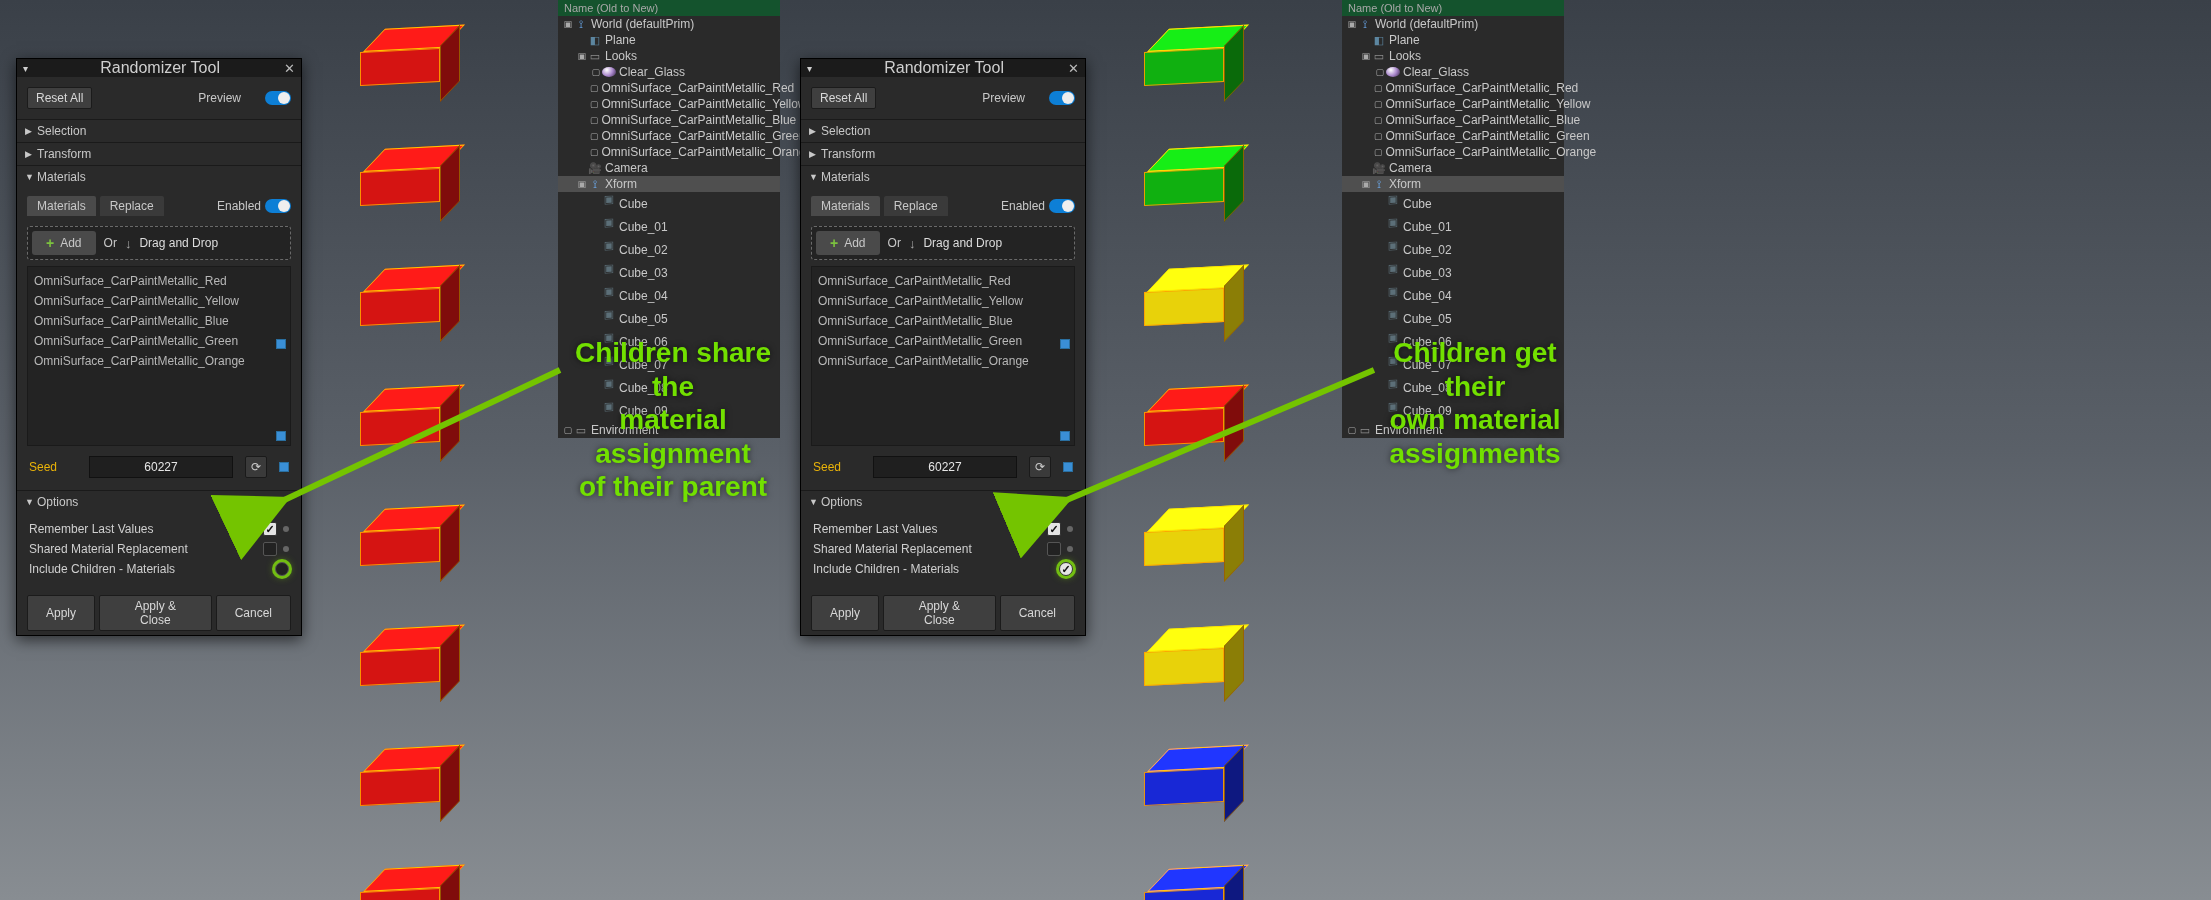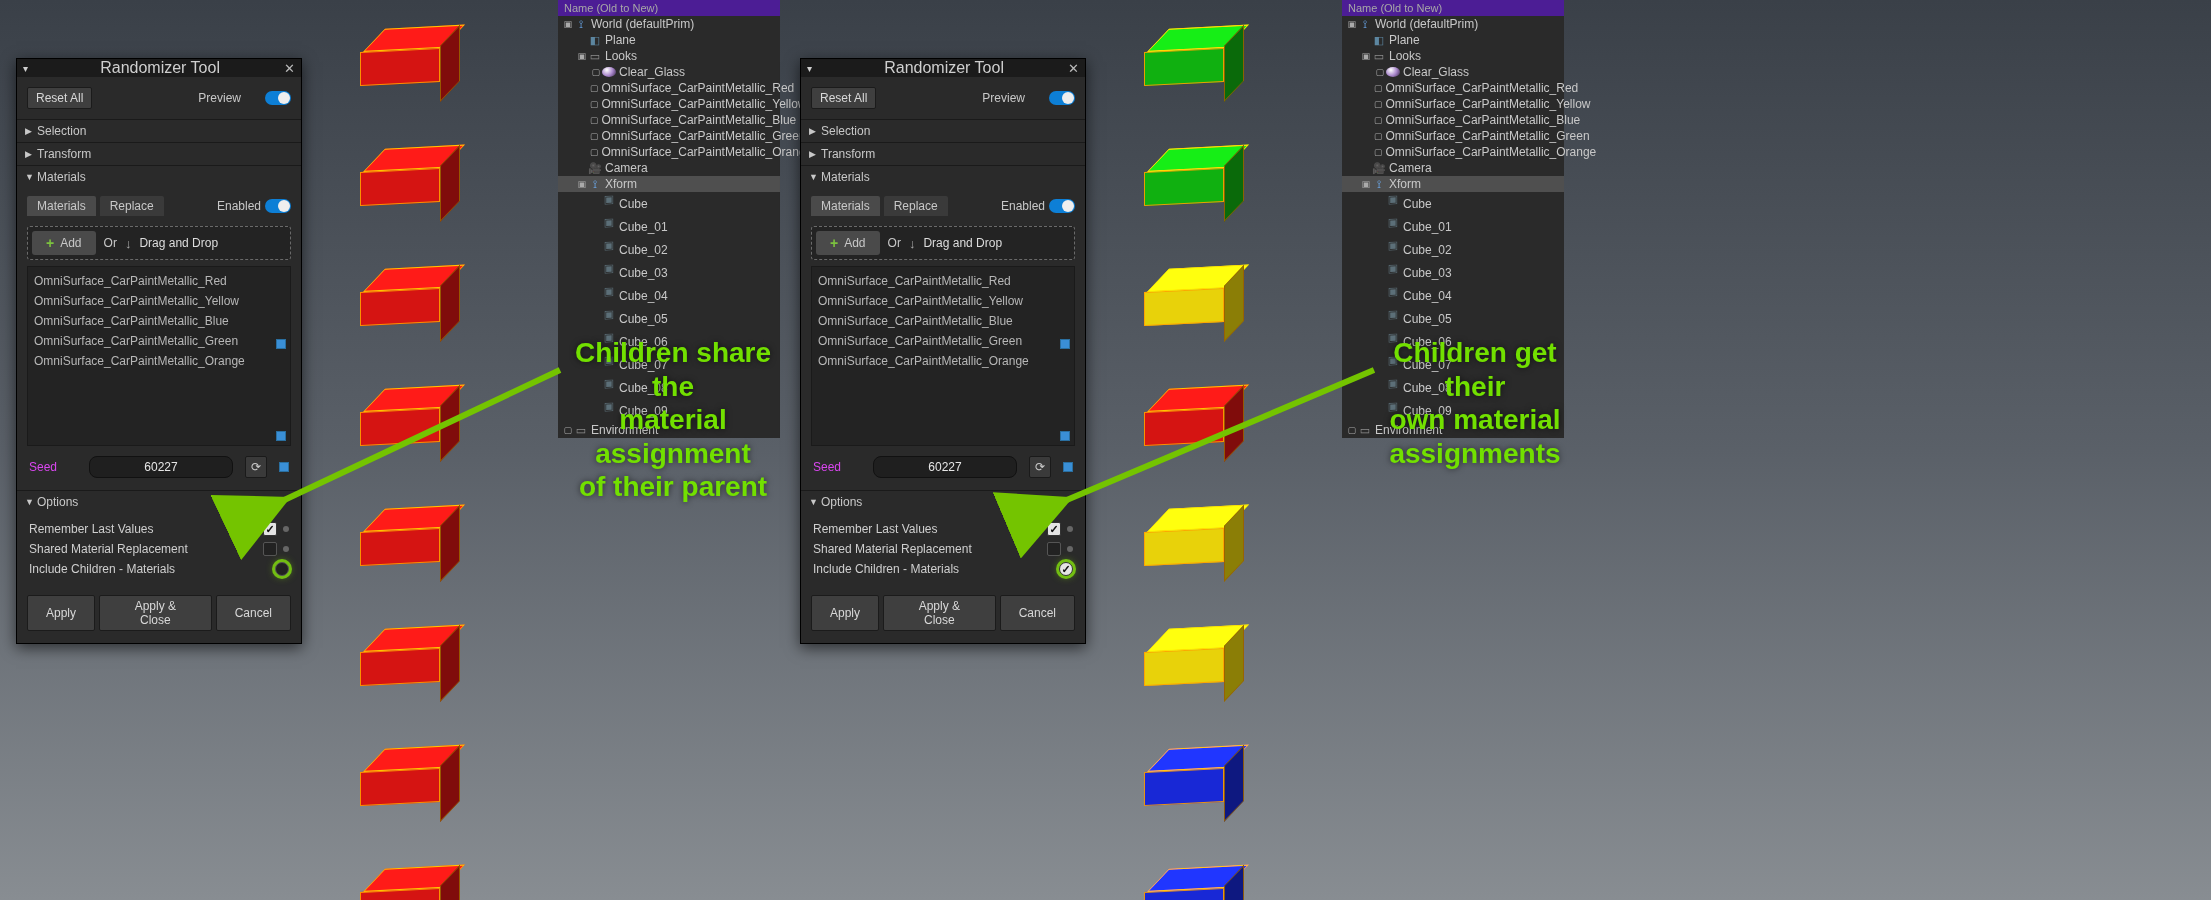--- a/index.html
+++ b/index.html
@@ -125,29 +125,29 @@
 .mat-list .sqmark {
   position: absolute; right: 4px;
   width: 10px; height: 10px; background: #3a8fd6; border: 1px solid #2a6fa0;
 }
 
 .seed-row {
   display: flex; align-items: center;
   padding: 10px 12px 12px 12px;
   gap: 12px;
 }
-.seed-row .lbl { width: 48px; color: #d946ef; }
+.seed-row .lbl { width: 48px; color: #eab308; }
 .seed-row .field {
   flex: 1;
   background: #1f1f1f;
   border: 1px solid #111;
   text-align: center;
   color: #e6e6e6;
   padding: 3px 0;
-  border-radius: 8px;
+  border-radius: 0;
 }
 .seed-row .refresh {
   width: 22px; height: 22px;
   background: #3a3a3a; border: 1px solid #1a1a1a;
   display: flex; align-items: center; justify-content: center;
   border-radius: 2px; cursor: pointer;
   font-size: 12px;
 }
 .seed-row .sq {
   width: 10px; height: 10px; background: #3a8fd6; border: 1px solid #2a6fa0;
@@ -170,35 +170,35 @@
   display: flex; align-items: center; justify-content: center;
   font-size: 11px; color: #111; font-weight: bold;
   cursor: pointer;
 }
 .cb.empty { background: #222; border: 1px solid #555; }
 .cb.highlight { box-shadow: 0 0 0 3px #72be12, 0 0 8px #72be12; border-radius: 8px; }
 .opt-dot { width: 6px; height: 6px; background: #666; border-radius: 50%; margin-left: 6px; }
 
 .btn-row {
   display: flex; gap: 4px;
-  padding: 8px 10px 12px 10px;
+  padding: 8px 10px 4px 10px;
   justify-content: flex-start;
 }
 .btn-row .btn { flex: 0 1 auto; padding: 3px 18px; }
 
 
 .tree {
   position: absolute;
   width: 222px;
   background: #2a2a2a;
   font-size: 12px;
   color: #c8c8c8;
 }
 .tree .head {
-  background: #4c1d95;
+  background: #14532d;
   padding: 2px 6px;
   font-size: 11px;
   color: #a8a8a8;
 }
 .tree .node {
   display: flex; align-items: center;
   padding: 1px 4px;
   white-space: nowrap;
   cursor: pointer;
 }

